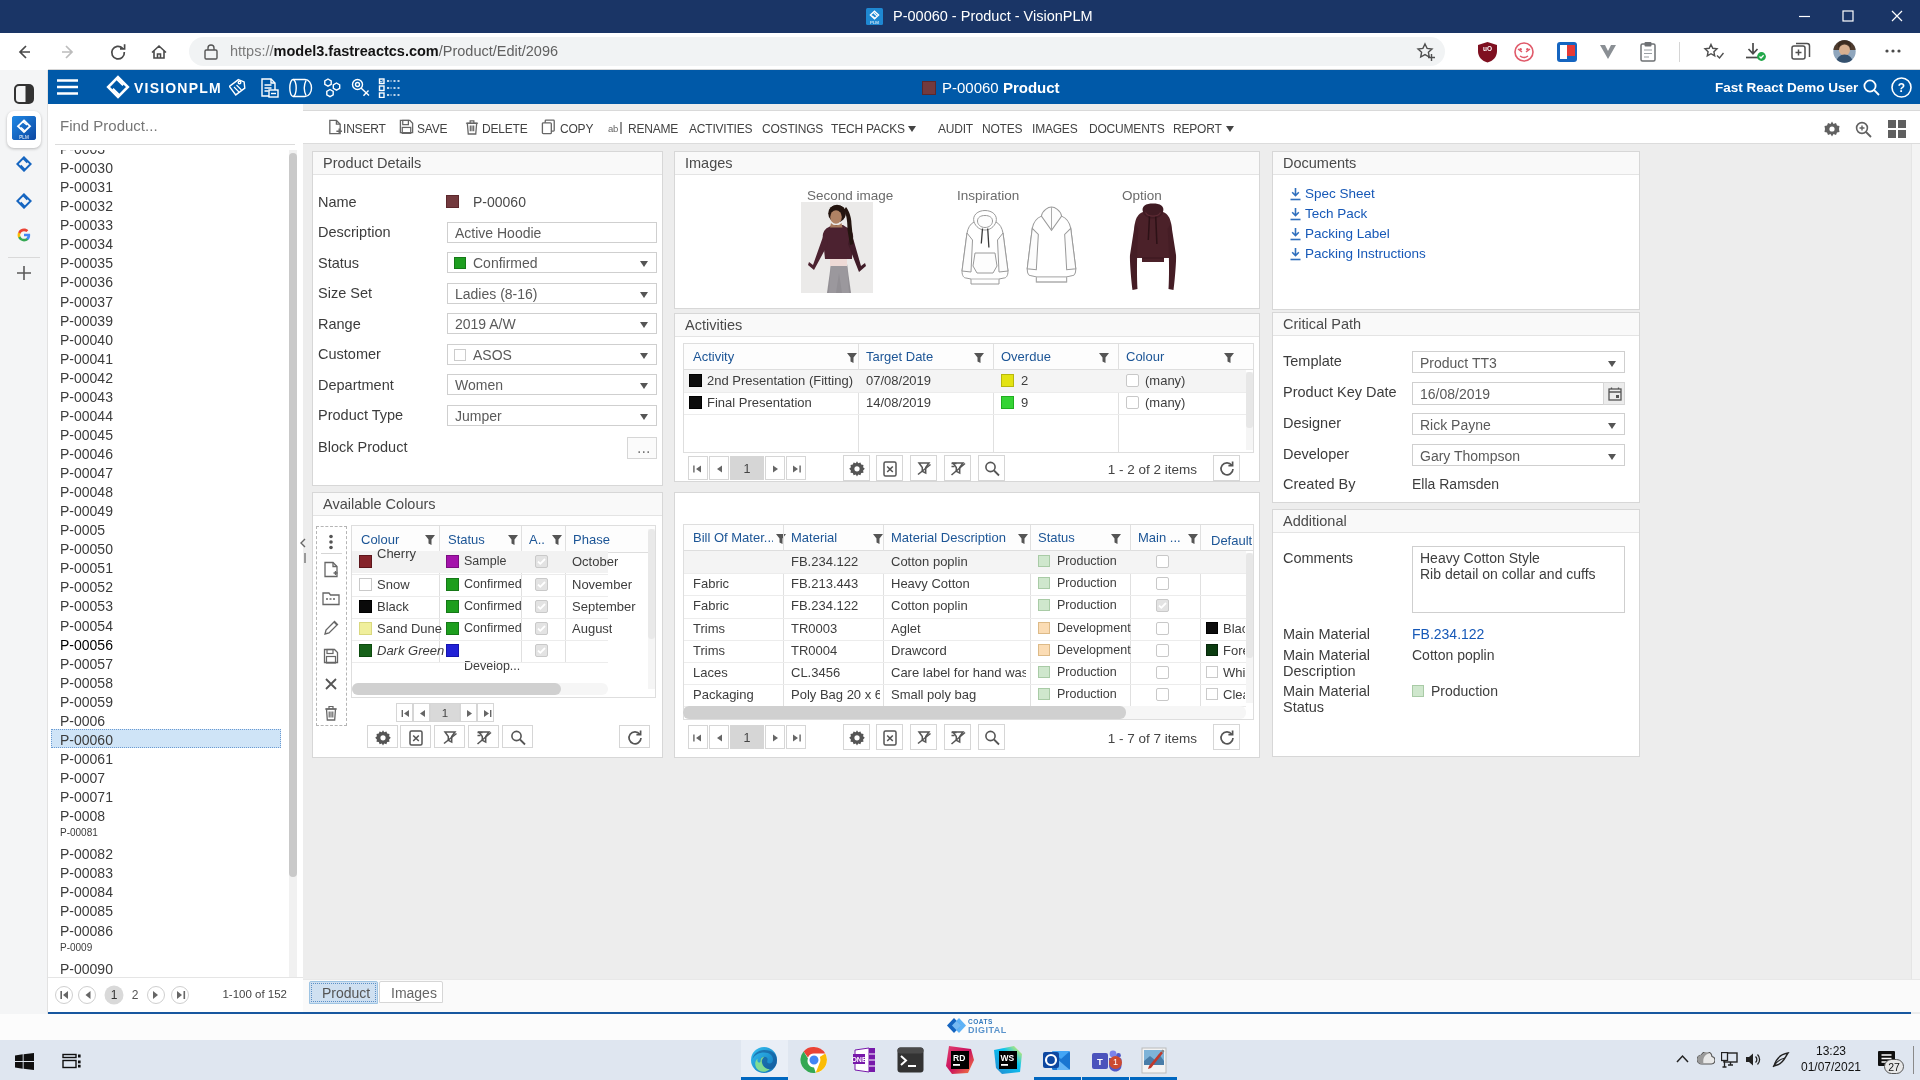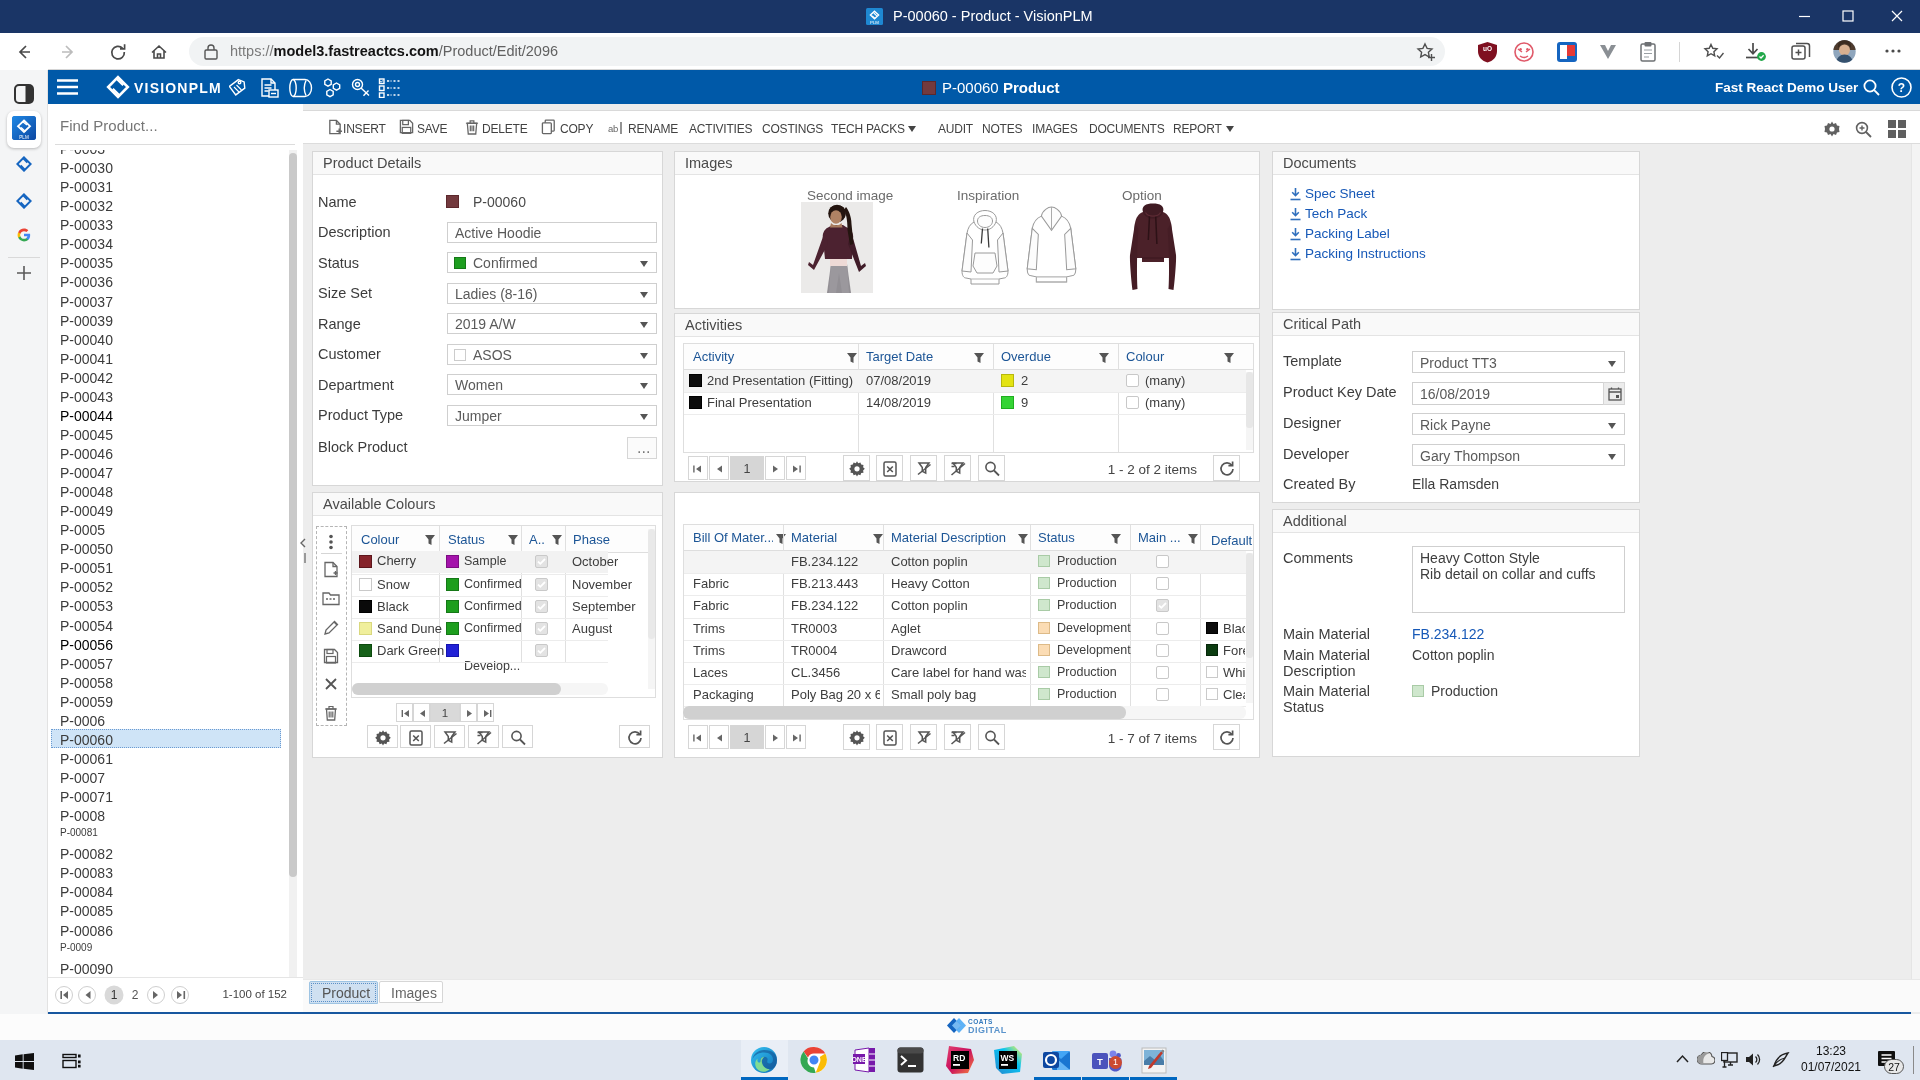--- a/index.html
+++ b/index.html
@@ -246,21 +246,21 @@
         <div style="position:absolute;left:12px;top:67.2px;font-size:14px;color:#3b3b3b;">P-00033</div>
         <div style="position:absolute;left:12px;top:86.3px;font-size:14px;color:#3b3b3b;">P-00034</div>
         <div style="position:absolute;left:12px;top:105.4px;font-size:14px;color:#3b3b3b;">P-00035</div>
         <div style="position:absolute;left:12px;top:124.4px;font-size:14px;color:#3b3b3b;">P-00036</div>
         <div style="position:absolute;left:12px;top:143.5px;font-size:14px;color:#3b3b3b;">P-00037</div>
         <div style="position:absolute;left:12px;top:162.5px;font-size:14px;color:#3b3b3b;">P-00039</div>
         <div style="position:absolute;left:12px;top:181.6px;font-size:14px;color:#3b3b3b;">P-00040</div>
         <div style="position:absolute;left:12px;top:200.7px;font-size:14px;color:#3b3b3b;">P-00041</div>
         <div style="position:absolute;left:12px;top:219.7px;font-size:14px;color:#3b3b3b;">P-00042</div>
         <div style="position:absolute;left:12px;top:238.8px;font-size:14px;color:#3b3b3b;">P-00043</div>
-        <div style="position:absolute;left:12px;top:257.8px;font-size:14px;color:#000000;">P-00044</div>
+        <div style="position:absolute;left:12px;top:257.8px;font-size:14px;color:#404040;">P-00044</div>
         <div style="position:absolute;left:12px;top:276.9px;font-size:14px;color:#3b3b3b;">P-00045</div>
         <div style="position:absolute;left:12px;top:296.0px;font-size:14px;color:#3b3b3b;">P-00046</div>
         <div style="position:absolute;left:12px;top:315.0px;font-size:14px;color:#3b3b3b;">P-00047</div>
         <div style="position:absolute;left:12px;top:334.1px;font-size:14px;color:#3b3b3b;">P-00048</div>
         <div style="position:absolute;left:12px;top:353.1px;font-size:14px;color:#3b3b3b;">P-00049</div>
         <div style="position:absolute;left:12px;top:372.2px;font-size:14px;color:#3b3b3b;">P-0005</div>
         <div style="position:absolute;left:12px;top:391.3px;font-size:14px;color:#3b3b3b;">P-00050</div>
         <div style="position:absolute;left:12px;top:410.3px;font-size:14px;color:#3b3b3b;">P-00051</div>
         <div style="position:absolute;left:12px;top:429.4px;font-size:14px;color:#3b3b3b;">P-00052</div>
         <div style="position:absolute;left:12px;top:448.4px;font-size:14px;color:#3b3b3b;">P-00053</div>
@@ -460,21 +460,21 @@
         </svg>
       <div class="ghead" style="left:221px;top:6px;">Phase</div>
       <div class="gridline" style="left:87px;top:0;width:1px;height:137px;"></div>
       <div class="gridline" style="left:169px;top:0;width:1px;height:137px;"></div>
       <div class="gridline" style="left:213px;top:0;width:1px;height:137px;"></div>
       <div class="abs" style="left:296px;top:3px;width:7px;height:160px;background:#f5f5f5;"></div>
       <div class="abs" style="left:296px;top:3px;width:7px;height:110px;background:#e9e9e9;border-radius:4px;"></div>
     </div>
     <div class="abs" style="left:39px;top:58px;width:256px;height:22px;background:#f2f2f2;"></div>
       <div class="sw" style="left:46px;top:62.4px;width:13px;height:13px;background:#86242b;border:1px solid #5d161c;"></div>
-      <div class="gcell" style="left:64px;top:60px;">Cherry</div>
+      <div class="gcell" style="left:64px;top:53px;">Cherry</div>
       <div class="sw" style="left:133px;top:62.4px;width:13px;height:13px;background:#a413ab;border:1px solid #7c0c82;"></div>
       <div class="gcell" style="left:151px;top:61.4px;width:60px;font-size:12.5px;">Sample</div>
       <div class="chk" style="left:222px;top:62.4px;background:#e3e3e3;border-color:#c9c9c9;">
         <svg width="11" height="11" viewBox="0 0 11 11" style="position:absolute;left:0;top:0;">
           <path d="M2 5.5 l2.3 2.3 L9 3" stroke="#fff" stroke-width="1.8" fill="none"></path>
         </svg>
       </div>
       <div class="gcell" style="left:259px;top:61.4px;">October</div>
       <div class="gridline" style="left:39px;top:80.6px;width:256px;height:1px;background:#ececec;"></div>
       <div class="sw" style="left:46px;top:84.6px;width:13px;height:13px;background:#ffffff;border:1px solid #c9c9c9;"></div>
@@ -504,21 +504,21 @@
       <div class="sw" style="left:133px;top:129.0px;width:13px;height:13px;background:#1d9e1d;border:1px solid #157817;"></div>
       <div class="gcell" style="left:151px;top:128.0px;width:60px;font-size:12.5px;">Confirmed</div>
       <div class="chk" style="left:222px;top:129.0px;background:#e3e3e3;border-color:#c9c9c9;">
         <svg width="11" height="11" viewBox="0 0 11 11" style="position:absolute;left:0;top:0;">
           <path d="M2 5.5 l2.3 2.3 L9 3" stroke="#fff" stroke-width="1.8" fill="none"></path>
         </svg>
       </div>
       <div class="gcell" style="left:259px;top:128.0px;">August</div>
       <div class="gridline" style="left:39px;top:147.2px;width:256px;height:1px;background:#ececec;"></div>
       <div class="sw" style="left:46px;top:151.2px;width:13px;height:13px;background:#176119;border:1px solid #0c4a0e;"></div>
-      <div class="gcell" style="left:64px;top:150.2px;">Dark Green</div>
+      <div class="gcell" style="left:64px;top:150.2px;font-style:italic;">Dark Green</div>
       <div class="sw" style="left:133px;top:151.2px;width:13px;height:13px;background:#2121d6;border:1px solid #1414ad;"></div>
       <div class="gcell" style="left:151px;top:150.2px;width:60px;font-size:12.5px;margin-top:16px;">Develop...</div>
       <div class="chk" style="left:222px;top:151.2px;background:#e3e3e3;border-color:#c9c9c9;">
         <svg width="11" height="11" viewBox="0 0 11 11" style="position:absolute;left:0;top:0;">
           <path d="M2 5.5 l2.3 2.3 L9 3" stroke="#fff" stroke-width="1.8" fill="none"></path>
         </svg>
       </div>
       <div class="gridline" style="left:39px;top:169.4px;width:256px;height:1px;background:#ececec;"></div>
       <div class="abs" style="left:39px;top:190px;width:256px;height:12px;background:#f6f6f6;border-radius:6px;"></div>
       <div class="abs" style="left:39px;top:190px;width:209px;height:12px;background:#d0d0d0;border-radius:6px;"></div>

